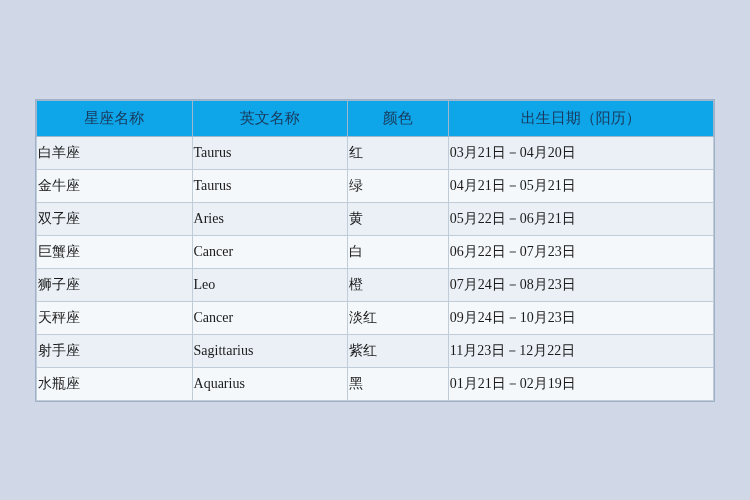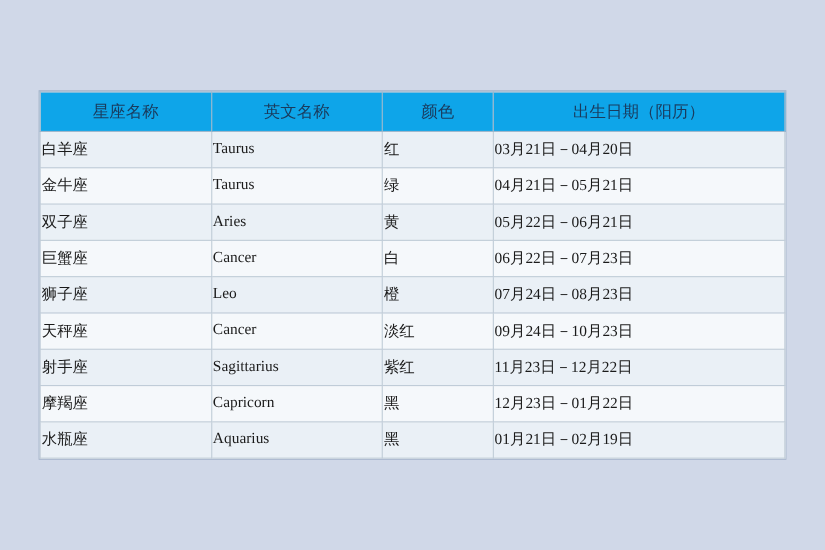--- a/index.html
+++ b/index.html
@@ -106,26 +106,20 @@
           <td>淡红</td>
           <td>09月24日－10月23日</td>
         </tr>
         <tr>
           <td>射手座</td>
           <td>Sagittarius</td>
           <td>紫红</td>
           <td>11月23日－12月22日</td>
         </tr>
         <tr>
-          <td>摩羯座</td>
-          <td>Capricorn</td>
-          <td>黑</td>
-          <td>12月23日－01月22日</td>
-        </tr>
-        <tr>
           <td>水瓶座</td>
           <td>Aquarius</td>
           <td>黑</td>
           <td>01月21日－02月19日</td>
         </tr>
       </tbody>
   </table>
 </div>
 
 </body></html>

